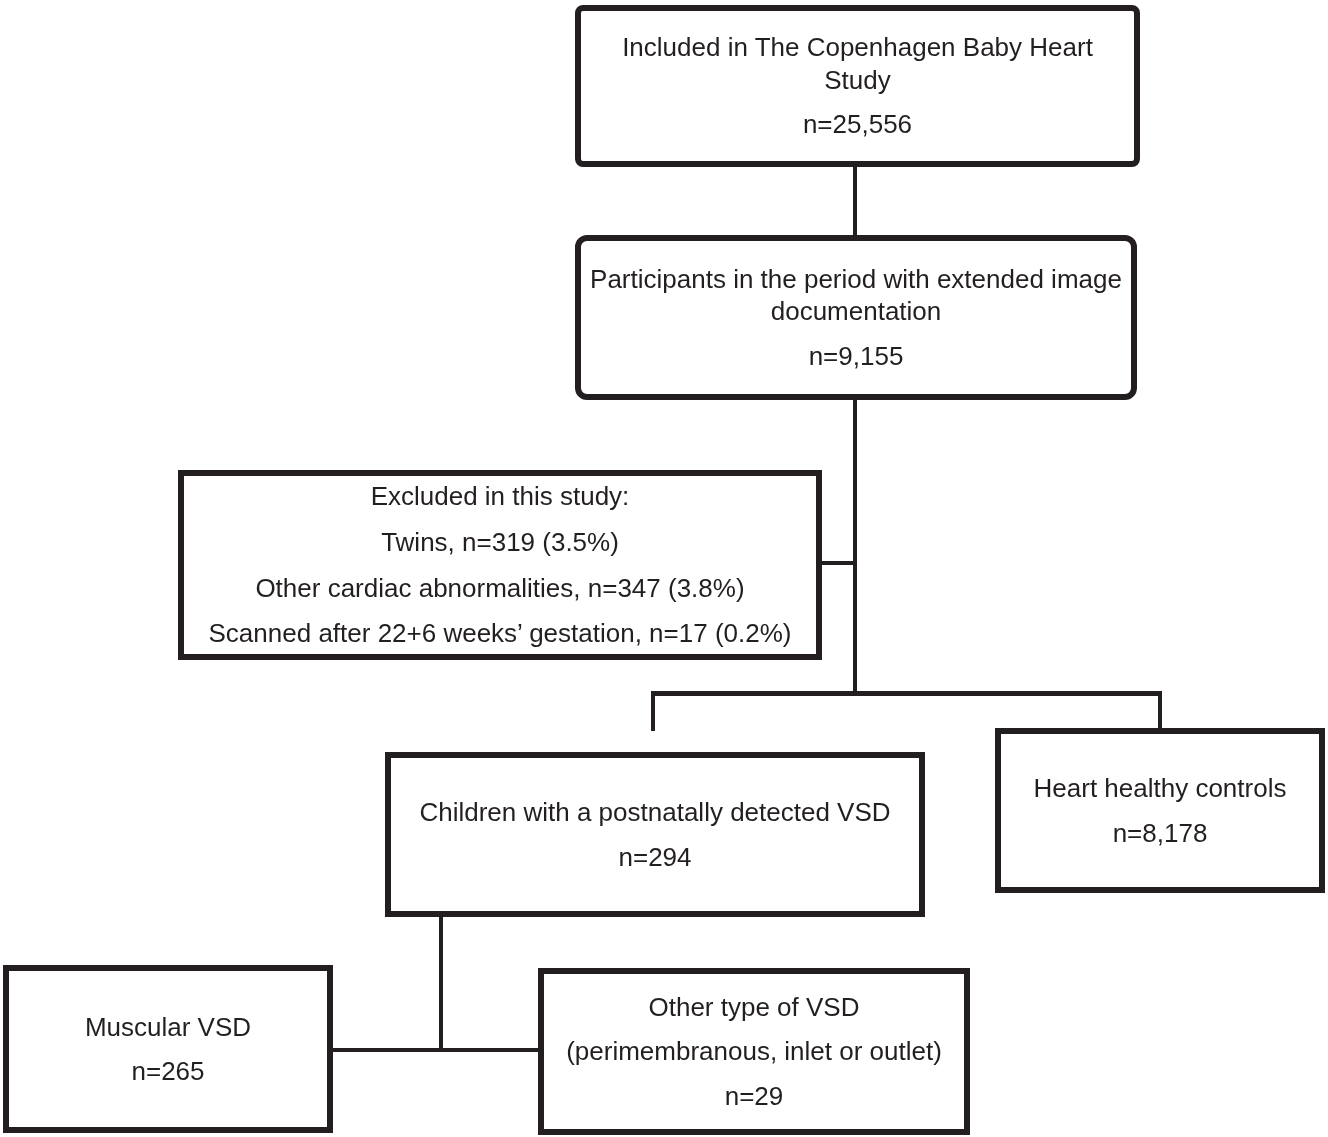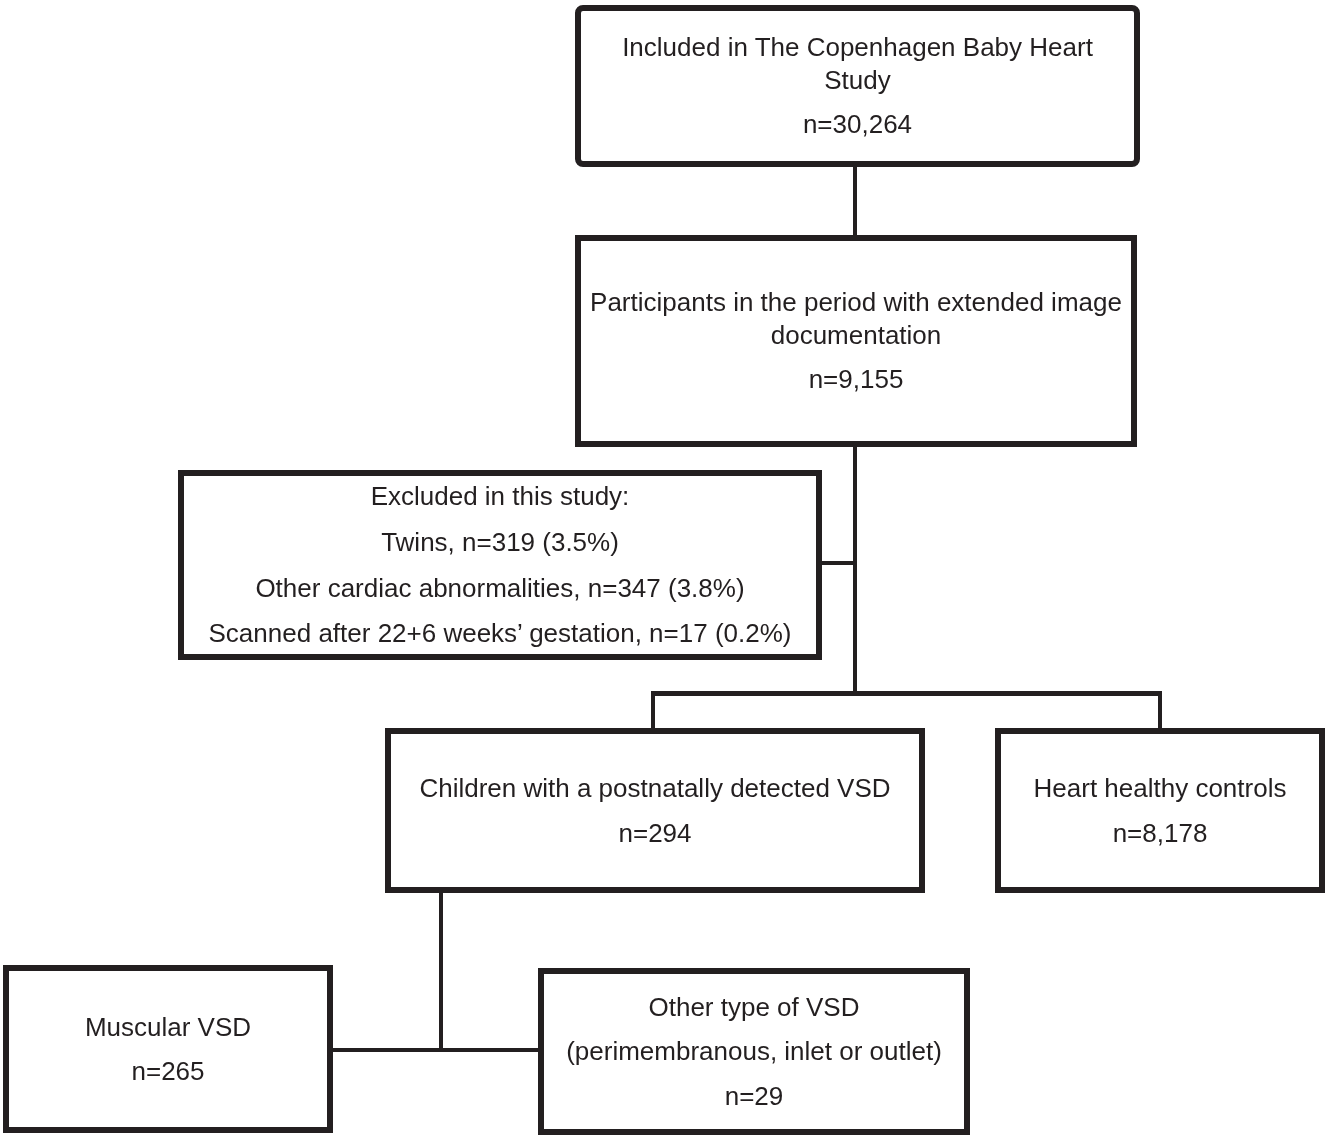--- a/index.html
+++ b/index.html
@@ -53,36 +53,36 @@
   <div class="connector" style="left:853px; top:398px; width:4px; height:297px;"></div>
   <div class="connector" style="left:820px; top:561px; width:35px; height:4px;"></div>
   <div class="connector" style="left:651px; top:691px; width:511px; height:5px;"></div>
   <div class="connector" style="left:651px; top:691px; width:4px; height:40px;"></div>
   <div class="connector" style="left:1158px; top:691px; width:4px; height:40px;"></div>
   <div class="connector" style="left:439px; top:890px; width:4px; height:162px;"></div>
   <div class="connector" style="left:330px; top:1048px; width:212px; height:4px;"></div>
 
   <div class="box" style="left:575px; top:5px; width:565px; height:162px;border-radius:8px;">
     <p>Included in The Copenhagen Baby Heart Study</p>
-    <p>n=30,264</p>
+    <p>n=25,556</p>
   </div>
 
-  <div class="box" style="left:575px; top:235px; width:562px; height:212px;">
+  <div class="box" style="left:575px; top:235px; width:562px; height:165px;border-radius:12px;">
     <p>Participants in the period with extended image documentation</p>
     <p>n=9,155</p>
   </div>
 
   <div class="box" style="left:178px; top:470px; width:644px; height:190px;justify-content:space-between;">
     <p>Excluded in this study:</p>
     <p>Twins, n=319 (3.5%)</p>
     <p>Other cardiac abnormalities, n=347 (3.8%)</p>
     <p>Scanned after 22+6 weeks’ gestation, n=17 (0.2%)</p>
   </div>
 
-  <div class="box" style="left:385px; top:728px; width:540px; height:165px;">
+  <div class="box" style="left:385px; top:752px; width:540px; height:165px;">
     <p>Children with a postnatally detected VSD</p>
     <p>n=294</p>
   </div>
 
   <div class="box" style="left:995px; top:728px; width:330px; height:165px;text-align:right;">
     <p>Heart healthy controls</p>
     <p>n=8,178</p>
   </div>
 
   <div class="box" style="left:3px; top:965px; width:330px; height:168px;">

